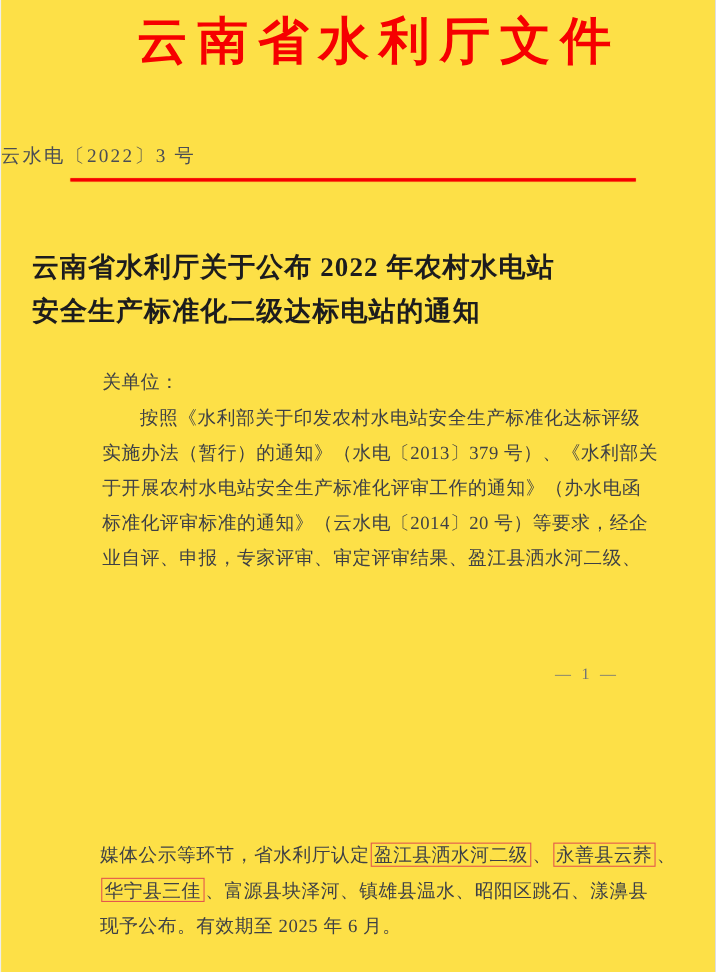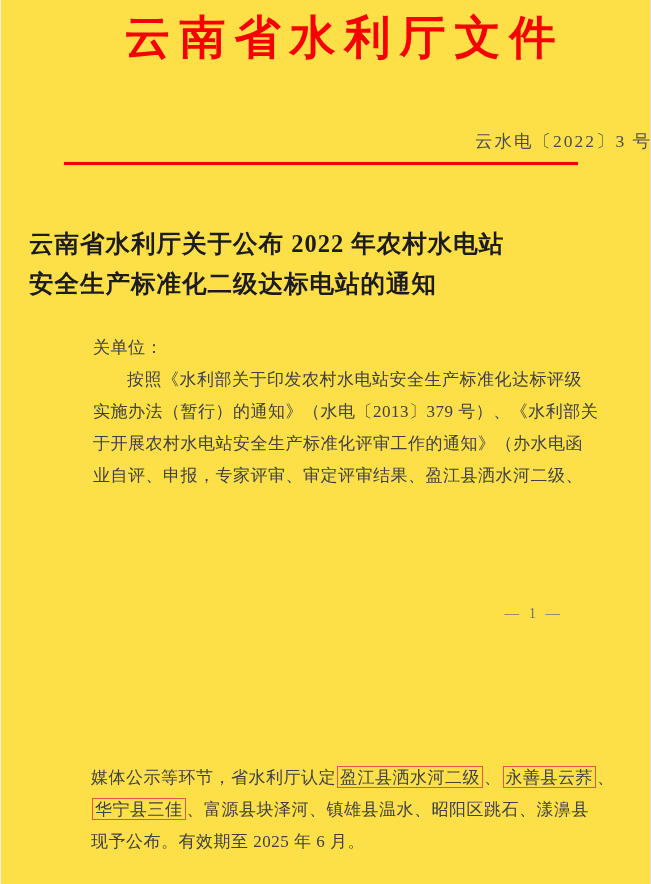--- a/index.html
+++ b/index.html
@@ -27,21 +27,21 @@
     padding-left:36px;
     text-align:center;
     font-size:46px;font-weight:700;
     letter-spacing:9px;
     color:var(--masthead-red);
     line-height:60px;
     white-space:nowrap;
   }
   .docnum{
     position:absolute;top:128px;left:0;width:651px;
-    text-align:right;
+    text-align:left;
     font-size:17.5px;
     letter-spacing:2px;
     color:#4a4d55;
     line-height:26px;
   }
   .red-rule{
     position:absolute;top:162px;left:63px;
     width:514px;height:3px;
     background:var(--divider-red);
     box-shadow:0 0 1px rgba(246,0,0,.6);
@@ -101,20 +101,21 @@
   <div class="title">
     <span class="tl">云南省水利厅关于公布 2022 年农村水电站</span>
     <span class="tl">安全生产标准化二级达标电站的通知</span>
   </div>
 
   <div class="body body-1">
     <div class="line short">关单位：</div>
     <div class="line indent">按照《水利部关于印发农村水电站安全生产标准化达标评级</div>
     <div class="line">实施办法（暂行）的通知》（水电〔2013〕379 号）、《水利部关</div>
     <div class="line">于开展农村水电站安全生产标准化评审工作的通知》（办水电函</div>
+    <div class="line">标准化评审标准的通知》（云水电〔2014〕20 号）等要求，经企</div>
     <div class="line">业自评、申报，专家评审、审定评审结果、盈江县洒水河二级、</div>
   </div>
 
   <div class="pageno">— 1 —</div>
 
   <div class="body body-2">
     <div class="line"><span>媒体公示等环节，省水利厅认定</span><span class="rbox">盈江县洒水河二级</span><span>、</span><span class="rbox">永善县云荞</span><span>、</span></div>
     <div class="line"><span class="rbox">华宁县三佳</span><span>、富源县块泽河、镇雄县温水、昭阳区跳石、漾濞县</span></div>
     <div class="line short">现予公布。有效期至 2025 年 6 月。</div>
   </div>

